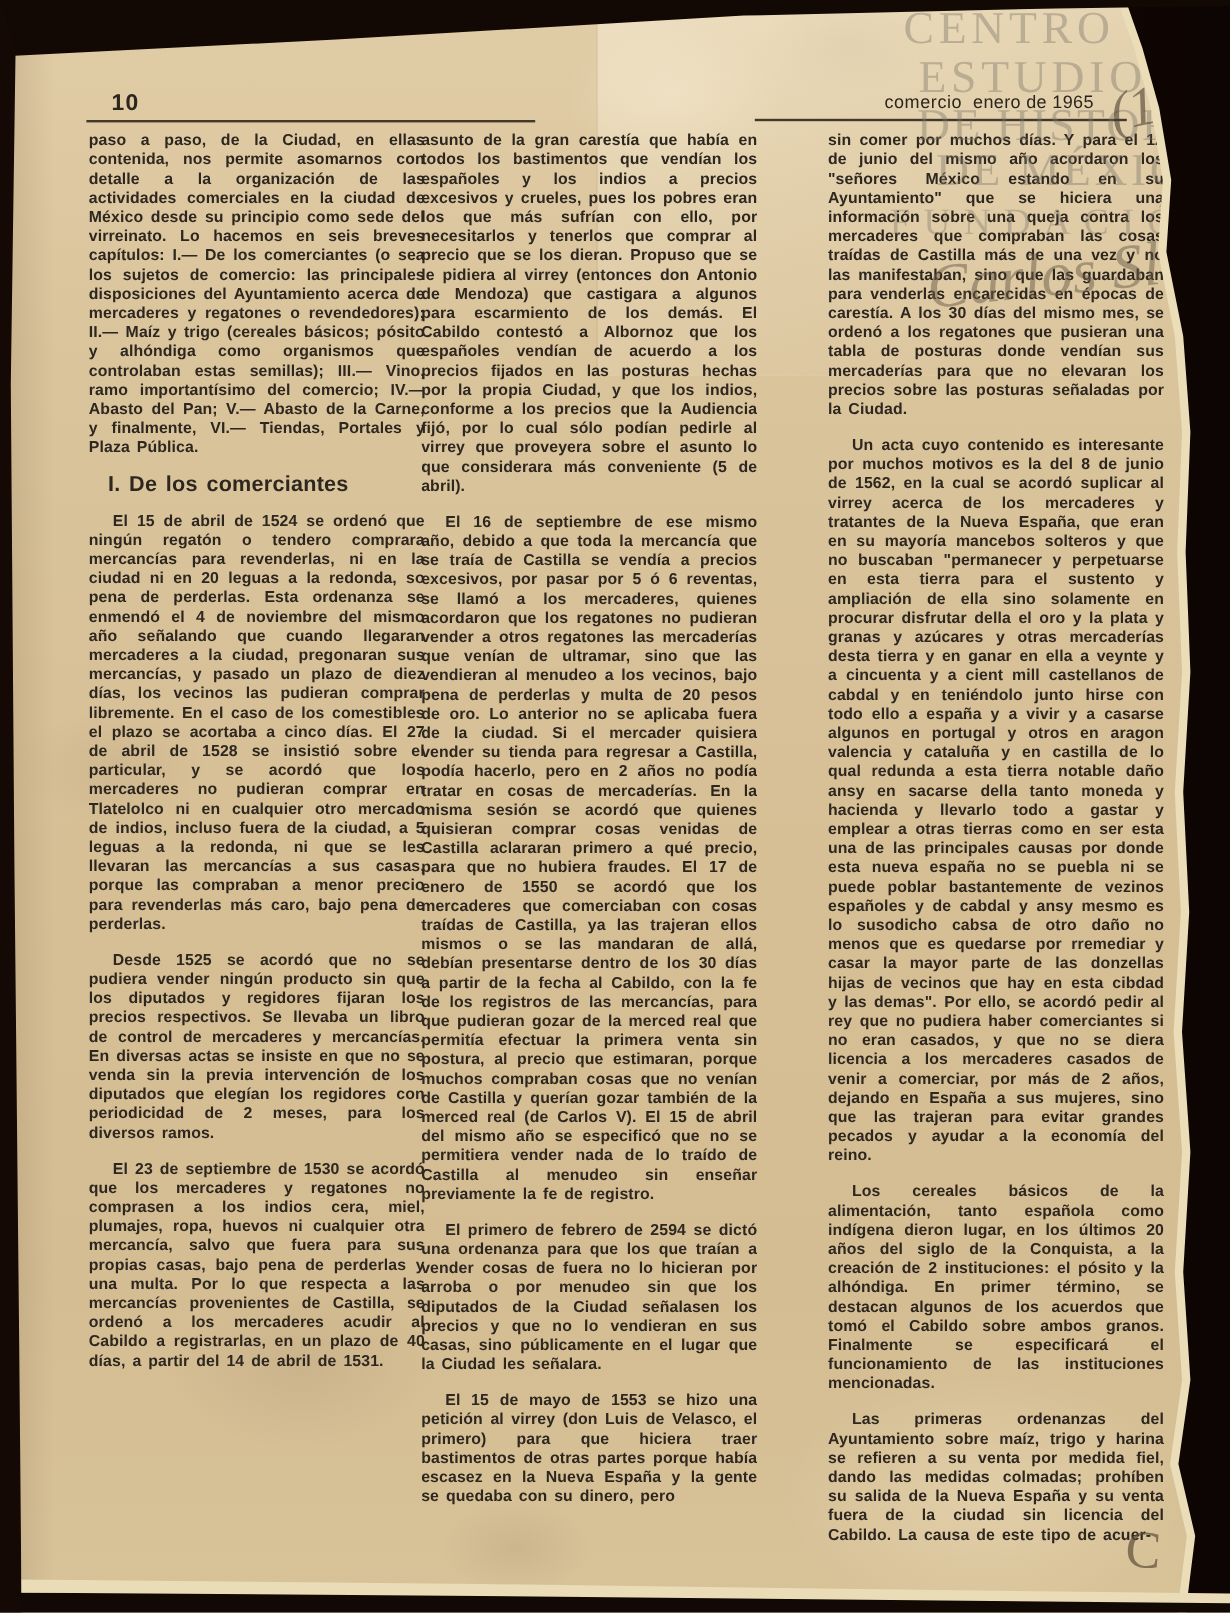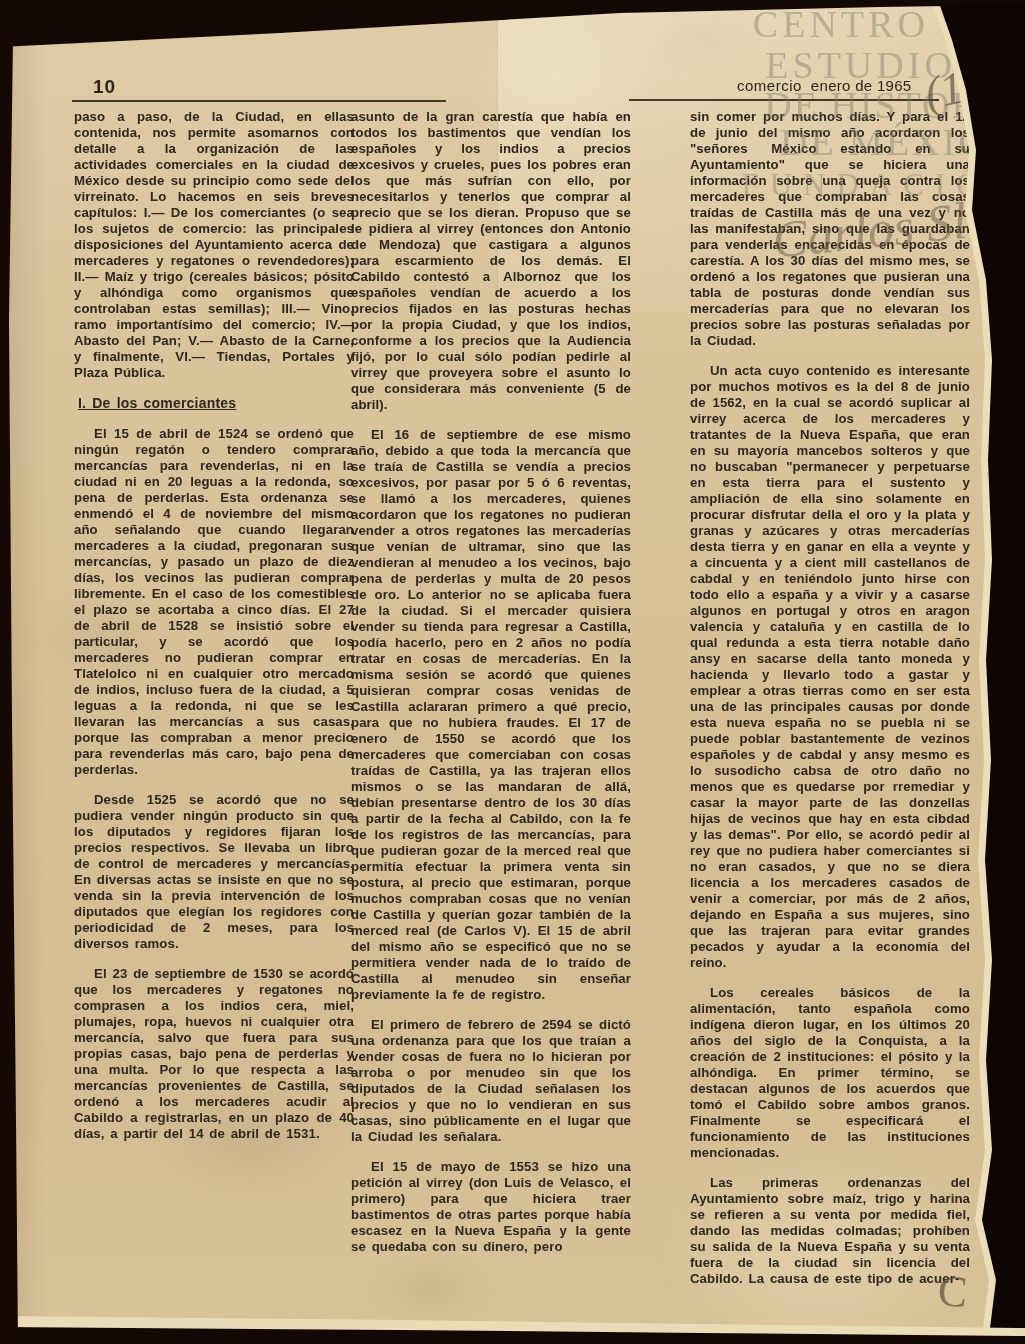--- a/index.html
+++ b/index.html
@@ -39,21 +39,21 @@
   .journal .jd{font-size:15px;font-weight:400;margin-left:9px;letter-spacing:0.3px;}
   
   .col{
     position:absolute;top:109px;width:280px;height:1205px;overflow:hidden;z-index:4;
     color:#2e2720;font-size:13.2px;font-weight:700;line-height:16px;
     text-align:justify;letter-spacing:0.1px;word-spacing:2px;
   }
   #col1{left:74px;} #col2{left:351px;} #col3{left:690px;}
   .col p{margin:0 0 14px;text-indent:20px;}
   .col p.noind{text-indent:0;}
-  .col h3{font-size:14px;margin:8px 4px 15px;letter-spacing:0.2px;text-indent:0;text-decoration:underline;}
+  .col h3{font-size:18px;margin:8px 16px 15px;letter-spacing:0.2px;text-indent:0;}
   
   .wm{right:0;top:0;width:360px;height:290px;z-index:5;pointer-events:none;}
   .wml{position:absolute;font-family:"Liberation Serif",serif;color:rgba(125,118,104,0.42);white-space:nowrap;}
   .wm1{right:24px;top:2px;font-size:38px;letter-spacing:4px;}
   .wm2{right:44px;top:43px;font-size:38px;letter-spacing:4px;}
   .wm3{right:2px;top:83px;font-size:38px;letter-spacing:2px;}
   .wm4{right:8px;top:120px;font-size:38px;letter-spacing:3px;}
   .wm5{right:2px;top:167px;font-size:31px;letter-spacing:11px;color:rgba(125,118,104,0.38);}
   .wmsig{position:absolute;right:6px;top:198px;font-size:52px;font-family:"Liberation Serif",serif;
          font-style:italic;transform:rotate(-6deg);color:rgba(105,92,72,0.50);white-space:nowrap;}

